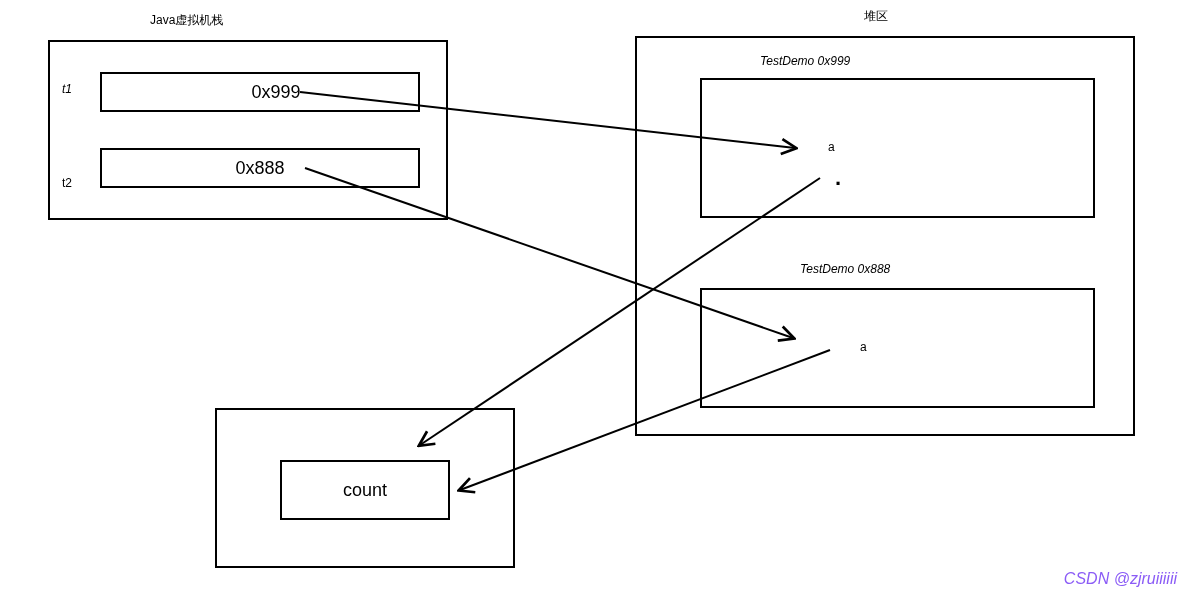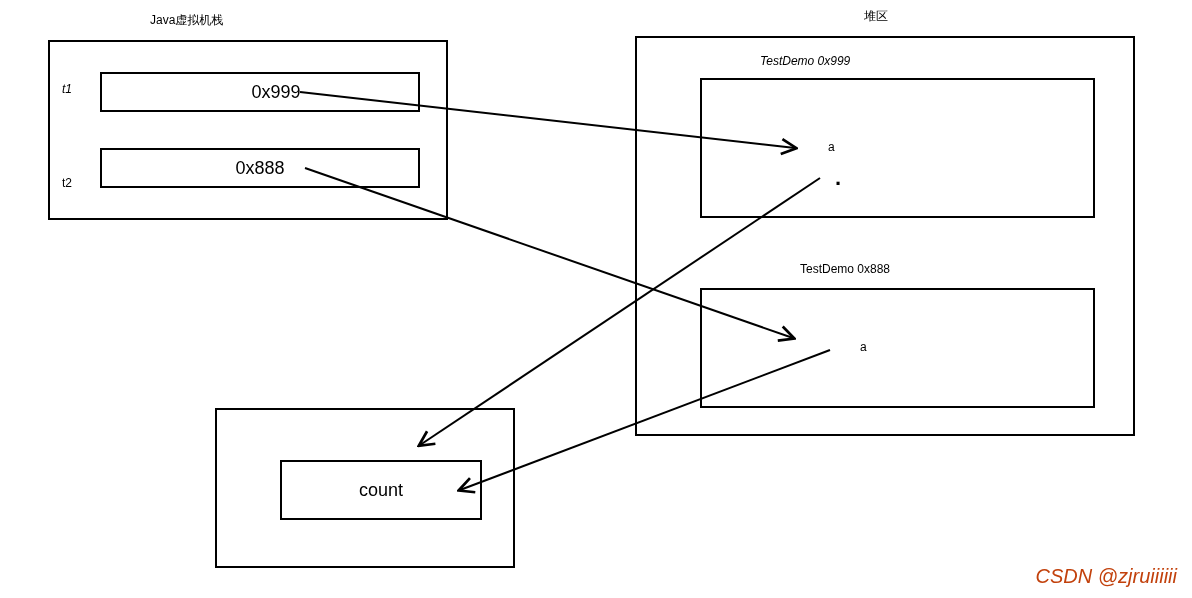--- a/index.html
+++ b/index.html
@@ -30,23 +30,23 @@
   .center-text {
     display: flex;
     align-items: center;
     justify-content: center;
     font-size: 18px;
   }
   .watermark {
     position: absolute;
     right: 15px;
     bottom: 10px;
-    color: #c2410c;
+    color: #8b5cf6;
     font-style: italic;
-    font-size: 20px;
+    font-size: 16px;
     font-family: Arial, sans-serif;
   }
   svg.arrows {
     position: absolute;
     left: 0; top: 0;
     width: 1192px;
     height: 598px;
     pointer-events: none;
   }
 </style>
@@ -69,27 +69,27 @@
   </div>
 
   <div class="label" style="left:864px; top:8px;">堆区</div>
   <div class="box" style="left:635px; top:36px; width:500px; height:400px;"></div>
 
   <div class="label" style="left:760px; top:54px;font-style:italic;">TestDemo   0x999</div>
   <div class="box" style="left:700px; top:78px; width:395px; height:140px;"></div>
   <div class="label" style="left:828px; top:140px;">a</div>
   <div class="label" style="left:835px; top:165px; font-size:22px; font-weight:bold;">.</div>
 
-  <div class="label" style="left:800px; top:262px;">TestDemo 0x888</div>
+  <div class="label" style="left:800px; top:262px;font-style:italic;">TestDemo 0x888</div>
   <div class="box" style="left:700px; top:288px; width:395px; height:120px;"></div>
   <div class="label" style="left:860px; top:340px;">a</div>
 
   <div class="label" style="left:325px; top:380px;margin-top:47px;">方法区</div>
   <div class="box" style="left:215px; top:408px; width:300px; height:160px;"></div>
-  <div class="box center-text" style="left:280px; top:460px; width:202px; height:60px;">
+  <div class="box center-text" style="left:280px; top:460px; width:170px; height:60px;">
     <span>count</span>
   </div>
 
   <svg class="arrows">
     <defs>
       <marker id="ah" viewBox="0 0 12 12" refX="10" refY="6" markerWidth="9" markerHeight="9" orient="auto-start-reverse">
         <path d="M1,1 L11,6 L1,11" fill="none" stroke="#000" stroke-width="1.8"></path>
       </marker>
     </defs>
 

